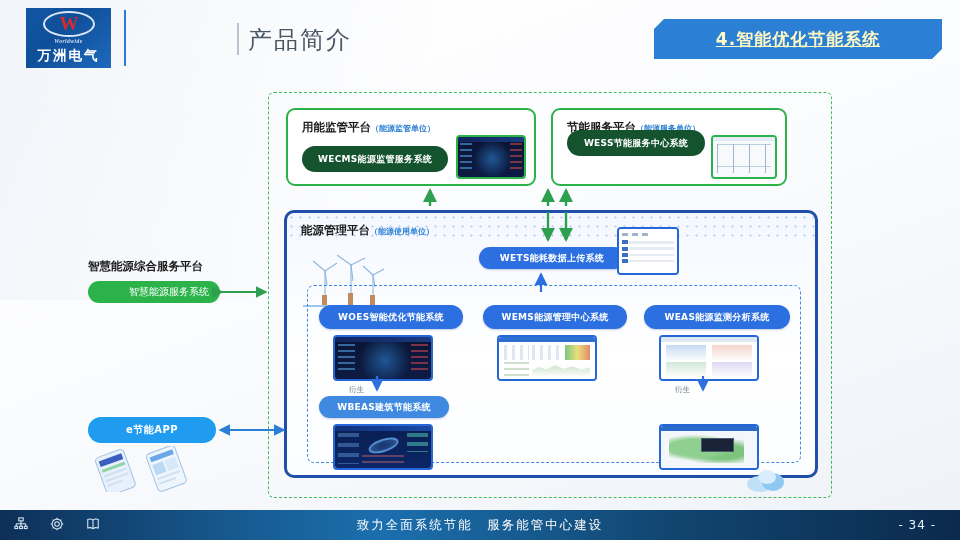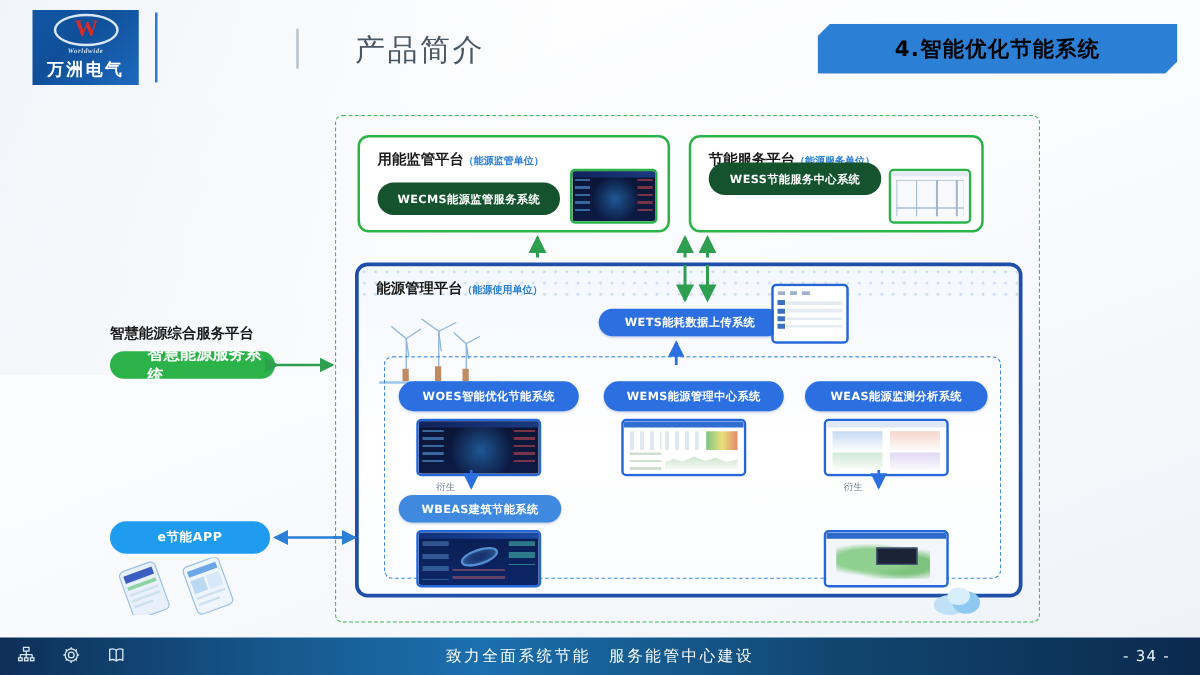--- a/index.html
+++ b/index.html
@@ -36,28 +36,28 @@
               font-family:"Liberation Serif",serif; font-style:italic; font-weight:bold;}
   .logo-cn { font-size:13.5px; color:#ffffff; font-weight:bold; letter-spacing:2px;
              margin-top:3px; font-family:"DejaVu Sans",sans-serif; }
 
   .hdr-divider { position:absolute; left:124px; top:10px; width:2px; height:56px;
                  background:#2c7ad6; }
   .hdr-chapter { position:absolute; left:140px; top:20px; font-size:29px; font-weight:bold;
                  color:#1d60ad; letter-spacing:2px; font-family:"DejaVu Sans",sans-serif; }
   .hdr-bar { position:absolute; left:237px; top:23px; width:2px; height:32px; background:#b9c3cd; }
   .hdr-sub { position:absolute; left:248px; top:24px; font-size:24px; color:#4a5866;
-             letter-spacing:2px; font-family:Liberation Mono, monospace;margin-left:36px; }
+             letter-spacing:2px; font-family:Liberation Mono, monospace; }
 
   .title-badge { position:absolute; right:18px; top:19px; width:288px; height:40px;
                  background:#2b7fd4; display:flex; align-items:center; justify-content:center;
                  clip-path:polygon(10px 0,100% 0,100% calc(100% - 10px),calc(100% - 10px) 100%,0 100%,0 10px);
                  box-shadow:0 2px 4px rgba(0,0,0,.18); }
-  .title-badge span { color:#000000; font-size:17px; font-weight:bold; letter-spacing:1px;
-                      font-family:"DejaVu Sans",sans-serif; }
+  .title-badge span { color:#fef9c3; font-size:17px; font-weight:bold; letter-spacing:1px;
+                      font-family:"DejaVu Sans",sans-serif;text-decoration:underline; }
 
   
   .outer-dash { position:absolute; left:268px; top:92px; width:564px; height:406px;
                 border:1.6px dashed #46b85c; border-radius:6px; background:transparent; }
 
   
   .gbox { position:absolute; border:2.6px solid #2bb34a; border-radius:9px; background:#ffffff; }
   .gbox-title { position:absolute; left:14px; top:10px; font-size:11.5px; font-weight:bold;
                 color:#1a1a1a; font-family:"DejaVu Sans",sans-serif; white-space:nowrap; }
   .gbox-title .paren { font-size:8px; color:#2b7fd4; font-weight:bold; }
@@ -167,21 +167,21 @@
   
   .wind { position:absolute; left:16px; top:36px; width:96px; height:62px; }
   .derive { position:absolute; font-size:7.5px; color:#6b7a8c; font-family:"DejaVu Sans",sans-serif;}
 
   
   .left-label { position:absolute; left:88px; top:259px; font-size:11.5px; font-weight:bold;
                 color:#1a1a1a; font-family:"DejaVu Sans",sans-serif; }
   .left-gpill { position:absolute; left:88px; top:281px; width:132px; height:22px;
                 background:#2bb34a; border-radius:11px; display:flex; align-items:center;
                 justify-content:center; }
-  .left-gpill span { color:#fff; font-size:13px; font-weight:bold;
+  .left-gpill span { color:#fff; font-size:10px; font-weight:normal;
                      font-family:"DejaVu Sans",sans-serif;margin-left:30px; }
   .app-pill { position:absolute; left:88px; top:417px; width:128px; height:26px;
               background:#1f9cf0; border-radius:13px; display:flex; align-items:center;
               justify-content:center; }
   .app-pill span { color:#fff; font-size:10px; font-weight:bold; letter-spacing:.5px;
                    font-family:"DejaVu Sans",sans-serif; }
   .phones { position:absolute; left:92px; top:446px; width:120px; height:46px; }
 
   
   .arrows { position:absolute; inset:0; pointer-events:none; }

